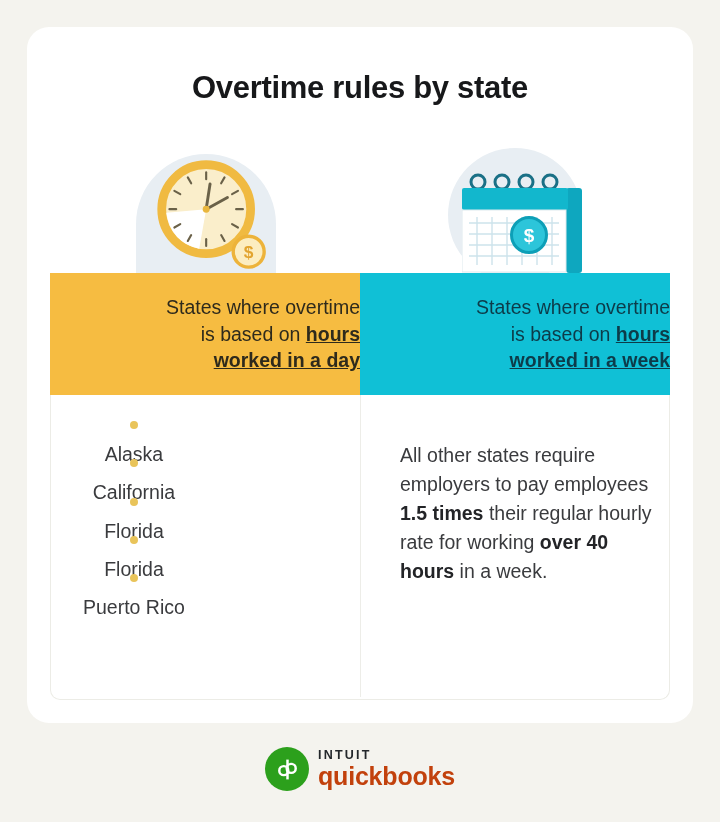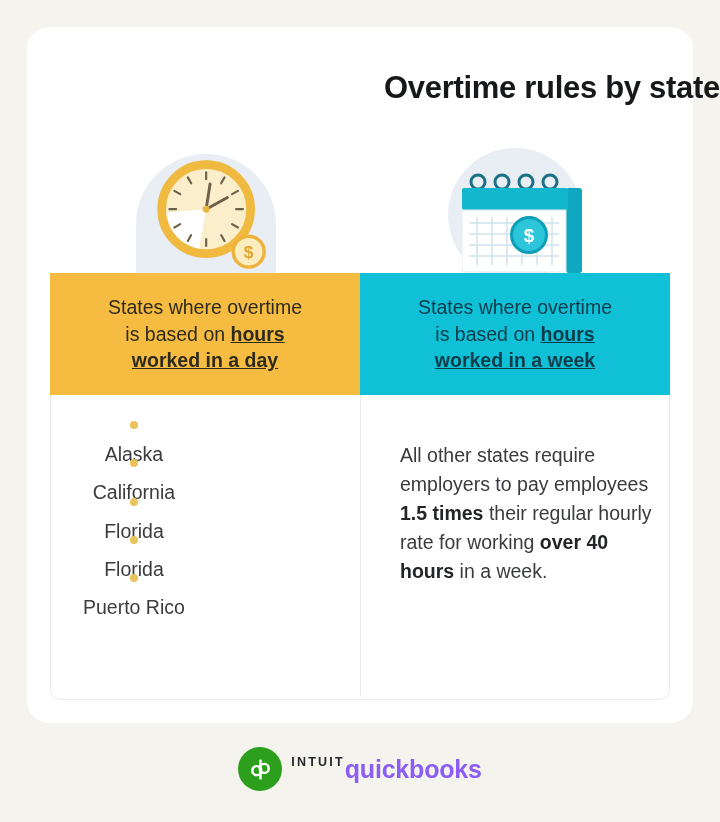--- a/index.html
+++ b/index.html
@@ -3,33 +3,33 @@
 <meta charset="utf-8">
 <style>
   html,body{margin:0;padding:0;}
   body{
     width:720px;height:822px;position:relative;overflow:hidden;
     background:#f4f3ee;
     font-family:"Liberation Sans",sans-serif;
     -webkit-font-smoothing:antialiased;
   }
   .card{position:absolute;left:27px;top:27px;width:666px;height:696px;background:#ffffff;border-radius:22px;}
-  .title{position:absolute;left:0;top:70px;width:720px;text-align:right;
+  .title{position:absolute;left:0;top:70px;width:720px;text-align:center;
     font-size:31px;font-weight:700;color:#17181a;letter-spacing:-0.3px;z-index:3;}
 
   
   .backdrop{position:absolute;background:#e8eef3;z-index:1;}
   .backdrop-left{left:136px;top:154px;width:140px;height:119px;border-radius:70px 70px 0 0;}
   .backdrop-right{left:448px;top:148px;width:134px;height:134px;border-radius:50%;}
   .icon-clock{position:absolute;left:153px;top:156px;width:116px;height:116px;z-index:1;}
   .icon-cal{position:absolute;left:462px;top:172px;width:124px;height:101px;z-index:1;}
 
   
   .band{position:absolute;top:273px;width:310px;height:122px;z-index:2;
-    display:flex;flex-direction:column;justify-content:center;text-align:center;
+    display:flex;flex-direction:column;justify-content:center;text-align:right;
     font-size:19.5px;line-height:26.5px;}
   .band-left{left:50px;background:#f6bc41;color:#2e2a1c;}
   .band-right{left:360px;background:#10c0d6;color:#0d3b49;}
   .band strong{font-weight:700;text-decoration:underline;}
 
   
   .content{position:absolute;left:50px;top:395px;width:620px;height:305px;background:#ffffff;
     border:1px solid #ecece6;border-top:none;border-radius:0 0 10px 10px;box-sizing:border-box;z-index:1;}
   .divider{position:absolute;left:309px;top:0;width:1px;height:302px;background:#ededе8;background:#ede
 
@@ -42,23 +42,23 @@
 
   .note{position:absolute;left:400px;top:421px;width:252px;z-index:3;
     font-size:19.5px;line-height:29px;color:#3a3b3e;}
   .note strong{color:#232427;font-weight:700;}
 
   
   .footer{position:absolute;left:0;top:747px;width:720px;display:flex;justify-content:center;
     align-items:center;gap:9px;z-index:1;}
   .qb-circle{width:44px;height:44px;border-radius:50%;background:#2ca01c;
     display:flex;align-items:center;justify-content:center;flex:none;}
-  .brand{display:flex;flex-direction:row;justify-content:center;}
+  .brand{display:flex;flex-direction:column;justify-content:center;}
   .brand-top{font-size:12.5px;font-weight:700;letter-spacing:2.2px;color:#23272b;line-height:1.1;}
-  .brand-bottom{font-size:25px;font-weight:700;letter-spacing:-0.2px;color:#8b5cf6;line-height:1.05;}
+  .brand-bottom{font-size:25px;font-weight:700;letter-spacing:-0.2px;color:#c2410c;line-height:1.05;}
 </style>
 </head>
 <body>
 
 <div class="card"></div>
 
 <div class="title">Overtime rules by state</div>
 
 <div class="backdrop backdrop-left"></div>
 <svg class="icon-clock" viewBox="0 0 120 120">

